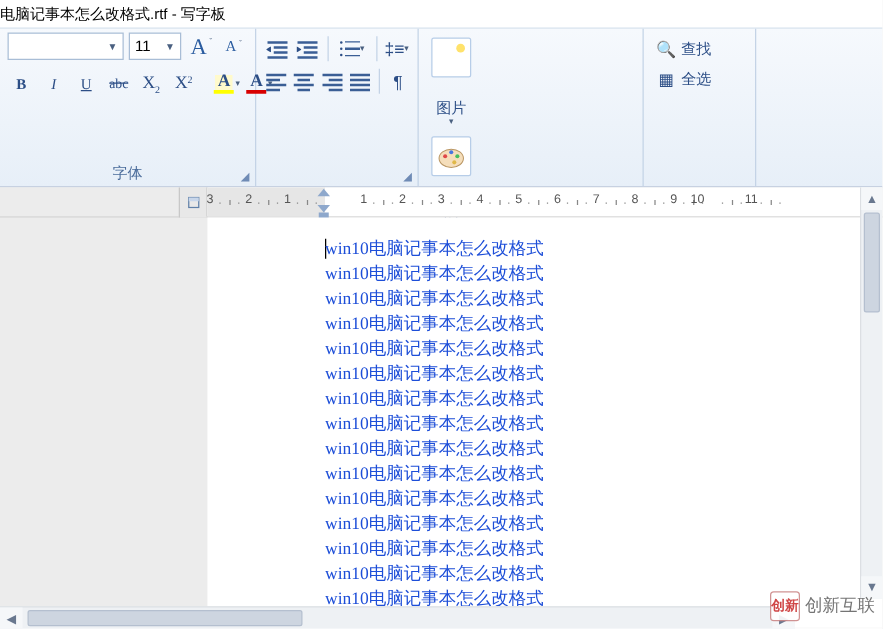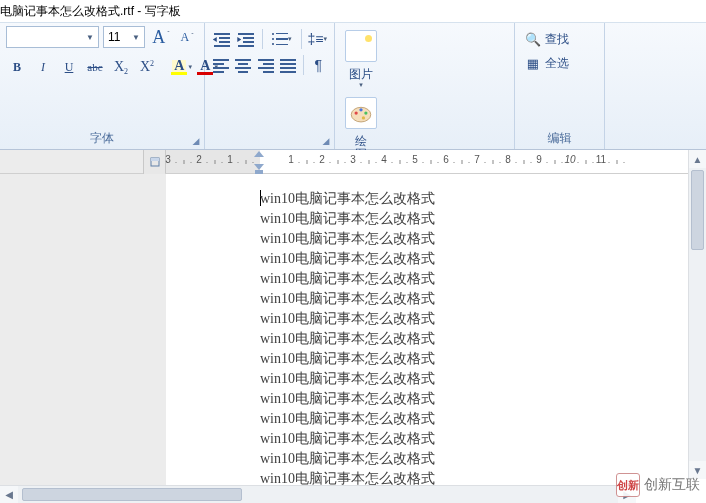--- a/index.html
+++ b/index.html
@@ -92,21 +92,21 @@
   .list-dot .ln .d{width:2px;height:2px;background:#2c4e86;border-radius:50%;}
   .list-dot .ln .b{height:1.5px;flex:1;background:#3a5e95;}
   .spacing-icon { font-size:14px; color:#2c4e86;}
   .pilcrow { font-size:14px; color:#2c4e86;}
 
   
   .g-insert { width:180px;}
   .insert-body { display:flex; gap:4px; justify-content:center;}
   .big-btn { width:40px; display:flex; flex-direction:column; align-items:center; padding-top:4px;}
   .big-btn .ico { width:32px; height:32px; border:1px solid #b7cde8; border-radius:2px; position:relative; display:flex;align-items:center;justify-content:center; background:#fff;}
-  .big-btn .lbl { font-size:12px; color:#2c4e86; text-align:center; line-height:13px; margin-top:6px;}
+  .big-btn .lbl { font-size:12px; color:#2c4e86; text-align:center; line-height:13px; margin-top:18px;}
   .pic-ico { background:linear-gradient(to bottom,#aee0ff 0%,#aee0ff 55%,#8cc66b 55%,#8cc66b 100%);}
   .pic-ico::after{content:"";position:absolute;top:4px;right:4px;width:7px;height:7px;border-radius:50%;background:#ffe26b;}
   .paint-ico svg{width:26px;height:26px;}
   .cal-ico { background:linear-gradient(to bottom,#5b83c5 0%,#5b83c5 30%,#fff 30%,#fff 100%);}
   .cal-ico::before{content:"";position:absolute;left:3px;right:3px;top:12px;bottom:3px;background:repeating-linear-gradient(to bottom,transparent 0,transparent 3px,#92a9cd 3px,#92a9cd 4px),repeating-linear-gradient(to right,transparent 0,transparent 4px,#92a9cd 4px,#92a9cd 5px);}
   .obj-ico { font-size:18px; color:#2c4e86;}
 
   
   .g-edit { width:90px;}
   .edit-body{display:flex;flex-direction:column;gap:2px;padding-top:2px;}
@@ -130,21 +130,21 @@
   .indent-marker .up{width:0;height:0;border-left:5px solid transparent;border-right:5px solid transparent;border-bottom:6px solid #8ea8cc;margin-left:-5px;}
   .indent-marker .dn{width:0;height:0;border-left:5px solid transparent;border-right:5px solid transparent;border-top:6px solid #8ea8cc;margin-left:-5px;margin-top:7px;}
   .indent-marker .sq{width:8px;height:5px;background:#8ea8cc;margin-left:-4px;}
 
   
   .doc-area { display:flex; height:328px; background:#f0f0f0;}
   .doc-gutter{width:166px;background:#ececec;}
   .page { flex:1; background:#fff; position:relative; padding-top:14px;}
   .text-line{
     position:absolute; left:94px;
-    font-family:"SimSun","宋体",serif; font-size:14px; color:#404040;
+    font-family:"SimSun","宋体",serif; font-size:14px; color:#1d4ed8;
     white-space:nowrap;
   }
   .cursor{display:inline-block;width:1px;height:16px;background:#000;vertical-align:text-bottom;margin-right:-1px;}
 
   
   .vscroll{position:absolute;right:0;top:150px;bottom:24px;width:18px;background:#eef1f4;border-left:1px solid #dcdfe3;display:flex;flex-direction:column;}
   .vscroll .arrow{height:18px;display:flex;align-items:center;justify-content:center;color:#69788f;font-size:10px;background:#f5f7f9;}
   .vscroll .thumb{flex:0 0 80px;margin:2px;background:#cdd5e0;border:1px solid #b4bfcf;border-radius:2px;}
   .vscroll .track{flex:1;}
   .hscroll{position:absolute;left:0;right:70px;bottom:0;height:18px;background:#eef1f4;border-top:1px solid #dcdfe3;display:flex;}
@@ -357,21 +357,20 @@
     <div class="group-body edit-body">
       <div class="edit-item">
         <span class="ico">🔍</span>
         <span>查找</span>
       </div>
       <div class="edit-item">
         <span class="ico">▦</span>
         <span>全选</span>
       </div>
     </div>
-    <div class="group-label">编辑</div>
   </div>
 
 </div>
 
 <div class="ruler-wrap">
   <div class="ruler-gutter">
     <div class="ruler-gutter-btn">
       <svg viewBox="0 0 10 10">
           <rect x="1" y="1" width="8" height="8" fill="none" stroke="#6080a8"></rect>
           <rect x="1" y="1" width="8" height="3" fill="#c8d6ea"></rect>
@@ -446,21 +445,21 @@
         </div>
         <div class="tick dot" style="left: 349.75px; top: 12px;"></div>
         <div class="tick minor" style="left: 357.5px; top: 10px;"></div>
         <div class="tick dot" style="left: 365.25px; top: 12px;"></div>
         <div class="tick major" style="left: 373px;">
           <span class="n">9</span>
         </div>
         <div class="tick dot" style="left: 380.75px; top: 12px;"></div>
         <div class="tick minor" style="left: 388.5px; top: 10px;"></div>
         <div class="tick dot" style="left: 396.25px; top: 12px;"></div>
-        <div class="tick major" style="left: 404px; font-style: italic;">
+        <div class="tick major" style="left: 392px;">
           <span class="n">10</span>
         </div>
         <div class="tick dot" style="left: 411.75px; top: 12px;"></div>
         <div class="tick minor" style="left: 419.5px; top: 10px;"></div>
         <div class="tick dot" style="left: 427.25px; top: 12px;"></div>
         <div class="tick major" style="left: 435px;">
           <span class="n">11</span>
         </div>
         <div class="tick dot" style="left: 442.75px; top: 12px;"></div>
         <div class="tick minor" style="left: 450.5px; top: 10px;"></div>

